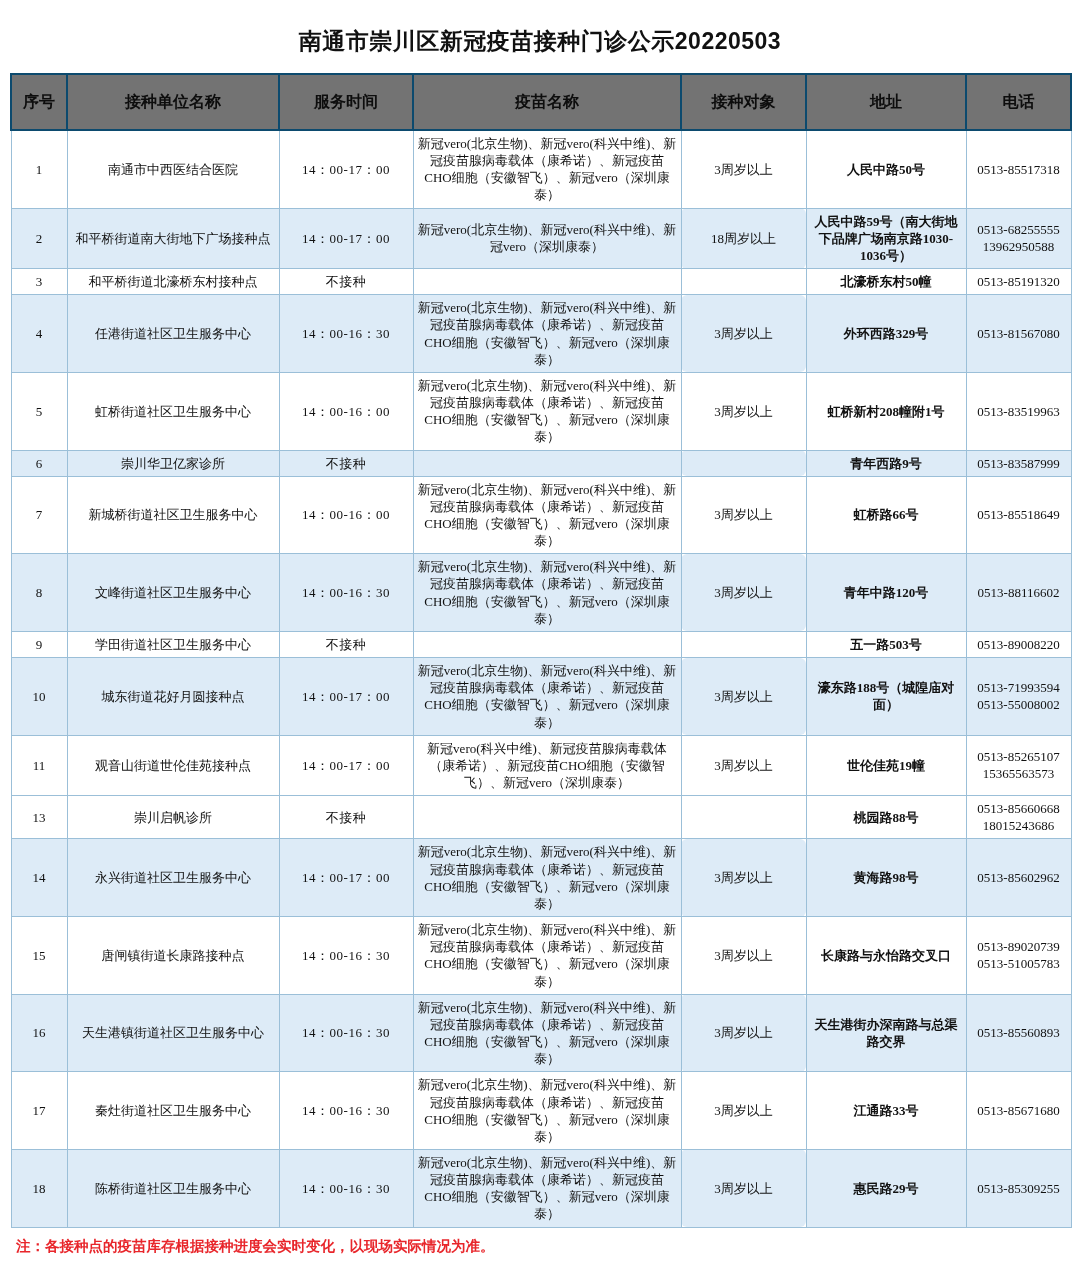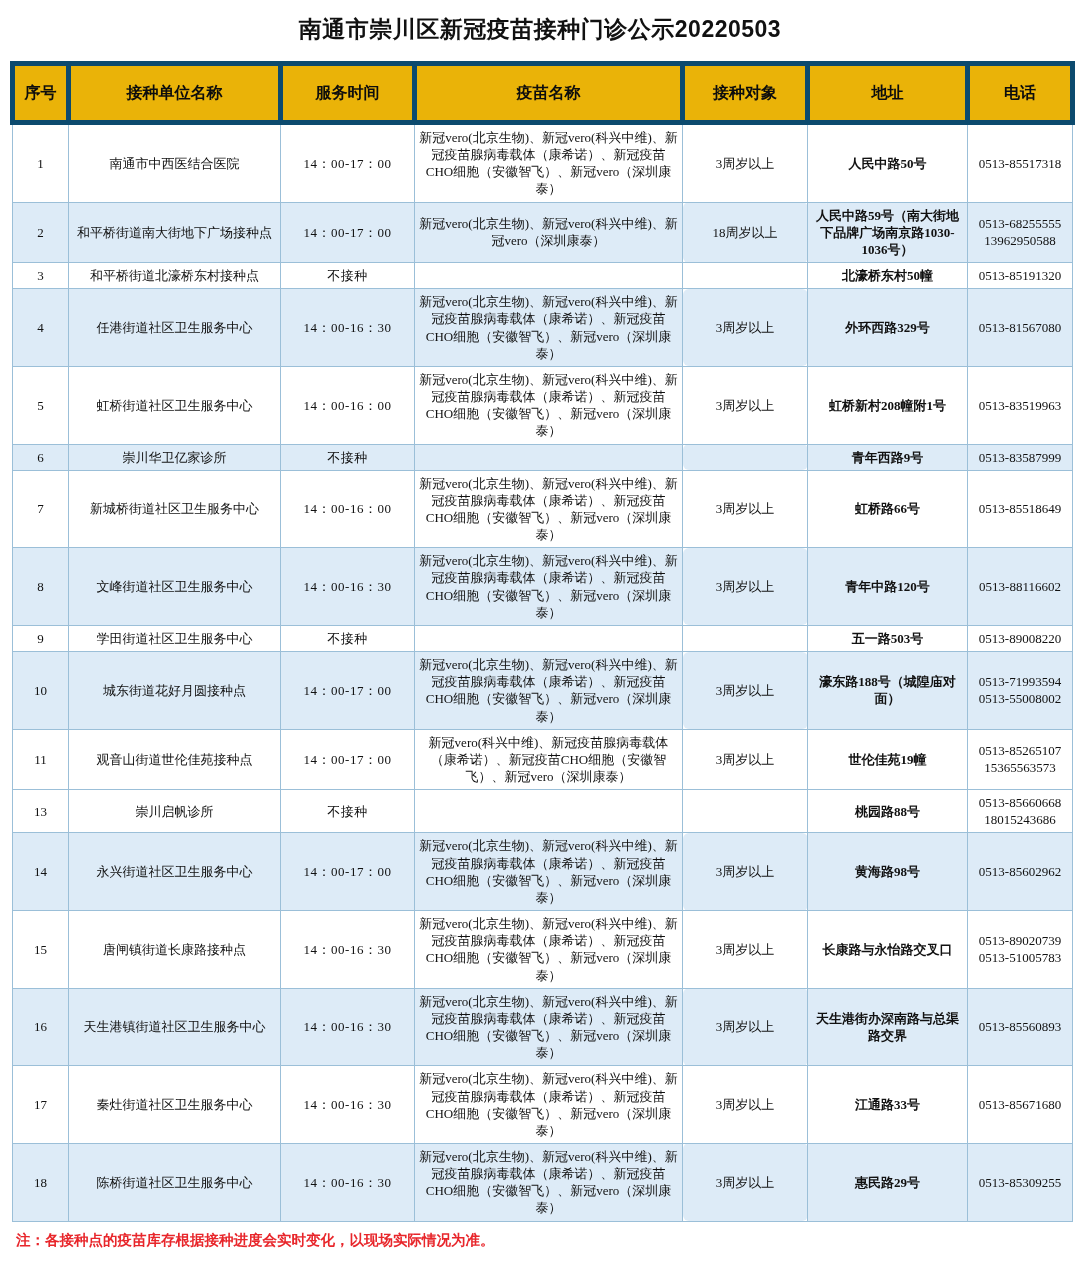--- a/index.html
+++ b/index.html
@@ -17,44 +17,45 @@
     box-sizing: border-box;
     padding: 0 10px;
   }
   .doc-title {
     text-align: center;
     font-size: 23px;
     font-weight: bold;
     letter-spacing: 0.5px;
     padding: 14px 0 16px 0;
     font-family: "Liberation Sans", "DejaVu Sans", sans-serif;
+    margin-top: 12px;
   }
   table.vac-table {
     border-collapse: collapse;
     width: 1060px;
     table-layout: fixed;
     border: 1px solid #3c78a8;
   }
   table.vac-table th,
   table.vac-table td {
     border: 1px solid #9bbfd8;
     padding: 4px 3px;
     vertical-align: middle;
     text-align: center;
     font-size: 13px;
     line-height: 1.32;
     word-wrap: break-word;
   }
   table.vac-table thead th {
-    background: #eab308;
+    background: #737373;
     font-weight: bold;
     font-size: 16px;
     height: 46px;
     color: #0d0d0d;
-    border: 5px solid #0c4a6e;
+    border: 2px solid #0c4a6e;
   }
   table.vac-table tbody tr.odd td {
     background: #ffffff;
   }
   table.vac-table tbody tr.even td {
     background: #ddebf7;
   }
   td.c-idx { font-size: 14px; }
   td.c-unit { font-size: 14px; }
   td.c-time { font-size: 13px; letter-spacing: 0.5px; }

